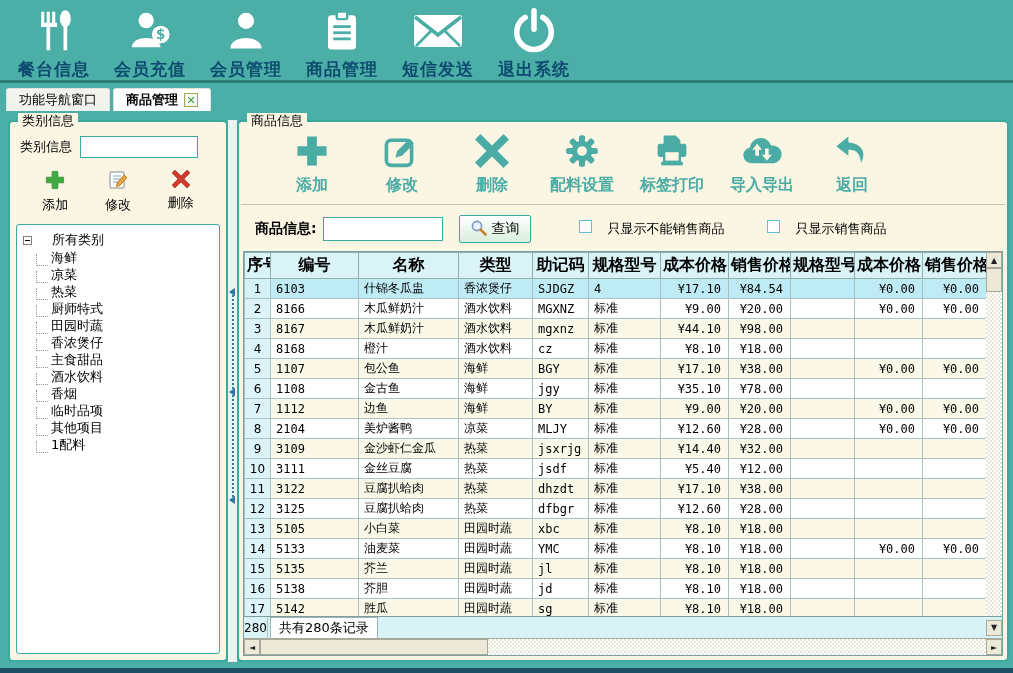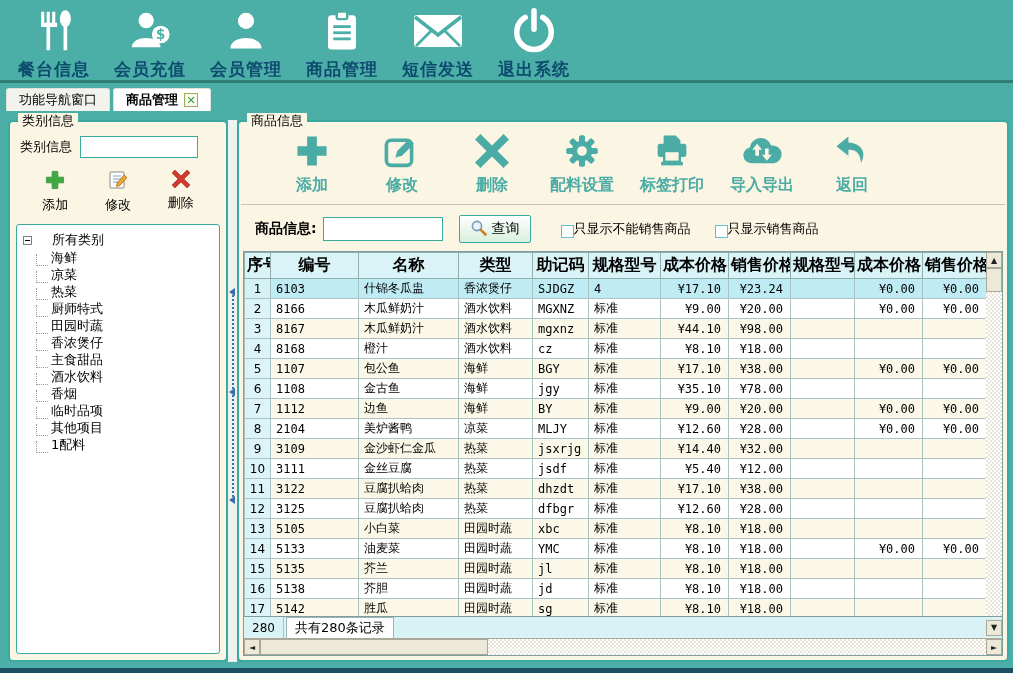--- a/index.html
+++ b/index.html
@@ -77,21 +77,21 @@
   .tool-btn .t-label { color:#4BACA5; font-size:16px; font-weight:bold; white-space:nowrap; }
   #toolbar-divider { border-top:1px solid #C8C4B0; margin:2px 2px; }
   #search-row { display:flex; align-items:center; padding:8px 6px 8px 16px; gap:6px; }
   #search-row .lbl { font-size:14px; font-weight:bold; }
   #prod-search { width:120px; height:24px; border:1px solid #3AA99E; background:#fff; outline:none; font-size:13px; padding:0 4px; }
   #query-btn {
     margin-left:10px; height:28px; min-width:72px; display:flex; align-items:center; justify-content:center; gap:4px;
     border:1px solid #3AA99E; border-radius:2px; background:linear-gradient(#FFFFFF,#D7EFDC);
     font-size:14px; cursor:pointer;
   }
-  .chk-group { display:flex; align-items:flex-end; gap:0; margin-left:24px; cursor:pointer; }
+  .chk-group { display:flex; align-items:flex-start; gap:16px; margin-left:42px; cursor:pointer; }
   .chk-box { width:13px; height:13px; border:1px solid #62BFD4; background:#fff; flex:none; }
   .chk-label { font-size:13px; white-space:nowrap; }
   
   #grid-wrap { margin:0 4px 4px 4px; border:1px solid #7E9E9E; background:#fff; flex:1; display:flex; flex-direction:column; overflow:hidden; }
   #grid-top { display:flex; flex:1; overflow:hidden; }
   #grid-main { width:742px; overflow:hidden; flex:none; }
   table { border-collapse:collapse; table-layout:fixed; width:742px; font-size:12px; font-family:"DejaVu Sans Mono","DejaVu Sans",sans-serif; }
   th {
     background:#D9F3F6; border:1px solid #8FAFAF; height:26px; font-size:16px; font-weight:bold;
     font-family:"DejaVu Sans",sans-serif; padding:0 2px; white-space:nowrap; overflow:hidden;
@@ -107,21 +107,21 @@
   
   .sb-btn {
     background:#ECE9D8; border:1px solid #ACA899; color:#222;
     display:flex; align-items:center; justify-content:center; font-size:8px; cursor:pointer; flex:none;
   }
   #vscroll { width:16px; flex:1; display:flex; flex-direction:column; background:#F3F1E4; }
   #vscroll .sb-btn { height:16px; }
   #v-thumb { height:24px; background:#ECE9D8; border:1px solid #ACA899; cursor:grab; }
   #v-track { flex:1; background:repeating-conic-gradient(#FFFFFF 0% 25%, #E8E6DA 0% 50%) 0 0 / 4px 4px; }
   #status-strip { height:22px; background:#D8F2F6; border-top:1px solid #7E9E9E; display:flex; align-items:center; flex:none; }
-  #status-rowno { width:40px; align-self:stretch; border-right:1px solid #A9C2C2; display:flex; align-items:center; justify-content:center; font-size:12px; }
+  #status-rowno { width:24px; align-self:stretch; border-right:1px solid #A9C2C2; display:flex; align-items:center; justify-content:center; font-size:12px; }
   #status-box { margin-left:2px; background:#fff; border:1px solid #9CB6B6; font-size:13px; padding:1px 8px; }
   #status-strip .fill { flex:1; }
   #status-strip .sb-btn { width:16px; height:16px; margin-right:0; }
   #hscroll { height:17px; display:flex; background:#F3F1E4; border-top:1px solid #ACA899; flex:none; }
   #hscroll .sb-btn { width:16px; height:100%; }
   #h-thumb { width:228px; background:#ECE9D8; border:1px solid #ACA899; cursor:grab; }
   #h-track { flex:1; background:repeating-conic-gradient(#FFFFFF 0% 25%, #E8E6DA 0% 50%) 0 0 / 4px 4px; }
   
   #bottom-dark { position:absolute; left:0; right:0; bottom:0; height:5px; background:#1C4F63; }
 </style>
@@ -437,21 +437,21 @@
                 </thead>
               <tbody id="body-rows">
                   <tr class="selected">
                     <td class="c rowno">1</td>
                     <td class="">6103</td>
                     <td class="">什锦冬瓜盅</td>
                     <td class="">香浓煲仔</td>
                     <td class="">SJDGZ</td>
                     <td class="">4</td>
                     <td class="r">¥17.10</td>
-                    <td class="r">¥23.24</td>
+                    <td class="r">¥84.54</td>
                     <td class=""></td>
                     <td class="r">¥0.00</td>
                     <td class="r">¥0.00</td>
                   </tr>
                   <tr>
                     <td class="c rowno">2</td>
                     <td class="">8166</td>
                     <td class="">木瓜鲜奶汁</td>
                     <td class="">酒水饮料</td>
                     <td class="">MGXNZ</td>

